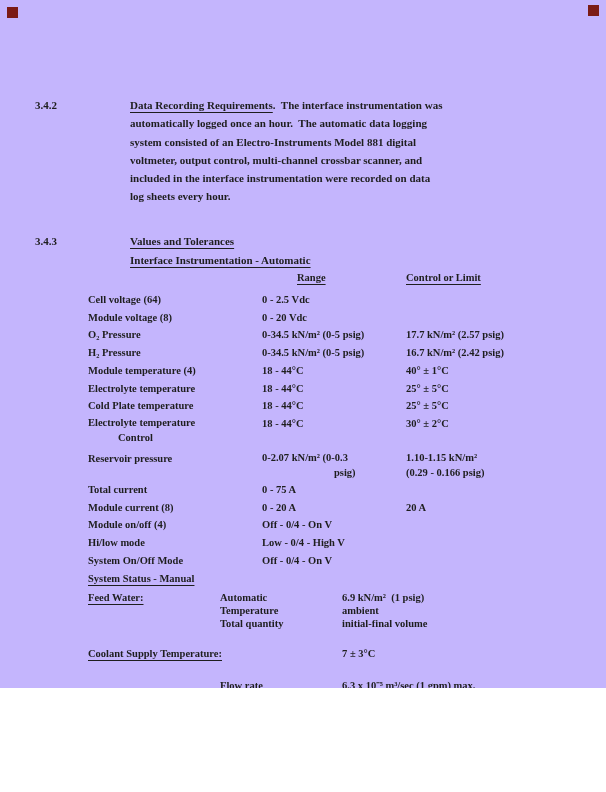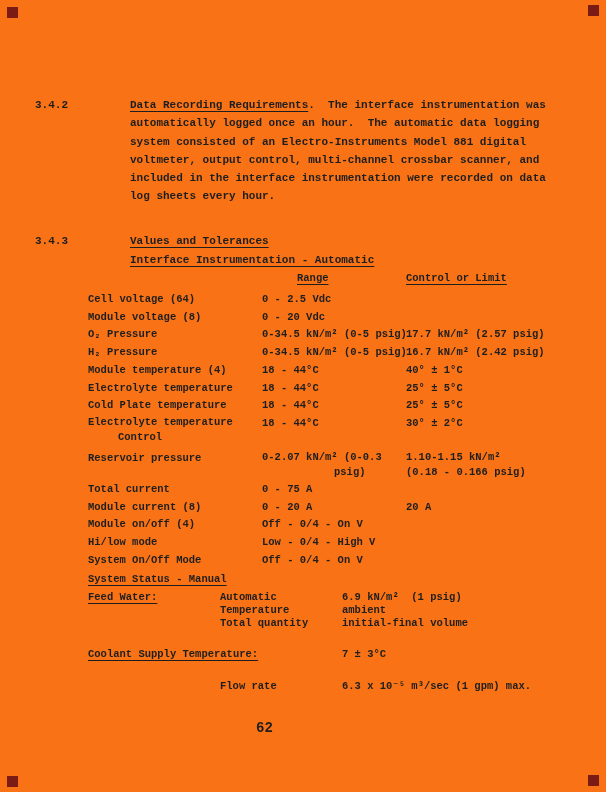--- a/index.html
+++ b/index.html
@@ -1,18 +1,18 @@
 <!DOCTYPE html>
 <html><head>
 <meta charset="utf-8">
 <style>
   html,body{margin:0;padding:0;background:#ffffff;}
   .page{
-    position:relative;width:606px;height:792px;background:#f97316;
-    font-family:Liberation Mono, monospace;
+    position:relative;width:606px;height:688px;background:#c4b5fd;
+    font-family:Liberation Serif, serif;
     font-weight:600;color:#1e1e1e;overflow:hidden;
   }
   .corner{position:absolute;width:11px;height:11px;}
   .corner.tl{left:7px;top:7px;}
   .corner.tr{left:588px;top:5px;}
   .corner.bl{left:7px;top:776px;}
   .corner.br{left:588px;top:775px;}
 
   .u{text-decoration:underline;text-underline-offset:3px;text-decoration-thickness:1px;}
 
@@ -129,21 +129,21 @@
       <div class="one">30° ± 2°C</div>
     </div>
     <div class="trow gap4">
       <div class="one">Reservoir pressure</div>
       <div>
         <div class="l">0-2.07 kN/m² (0-0.3</div>
         <div class="l ind72">psig)</div>
       </div>
       <div>
         <div class="l">1.10-1.15 kN/m²</div>
-        <div class="l">(0.18 - 0.166 psig)</div>
+        <div class="l">(0.29 - 0.166 psig)</div>
       </div>
     </div>
     <div class="trow gap7">
       <div class="one">Total current</div>
       <div class="one">0 - 75 A</div>
       <div class="one"></div>
     </div>
     <div class="trow">
       <div class="one">Module current (8)</div>
       <div class="one">0 - 20 A</div>

